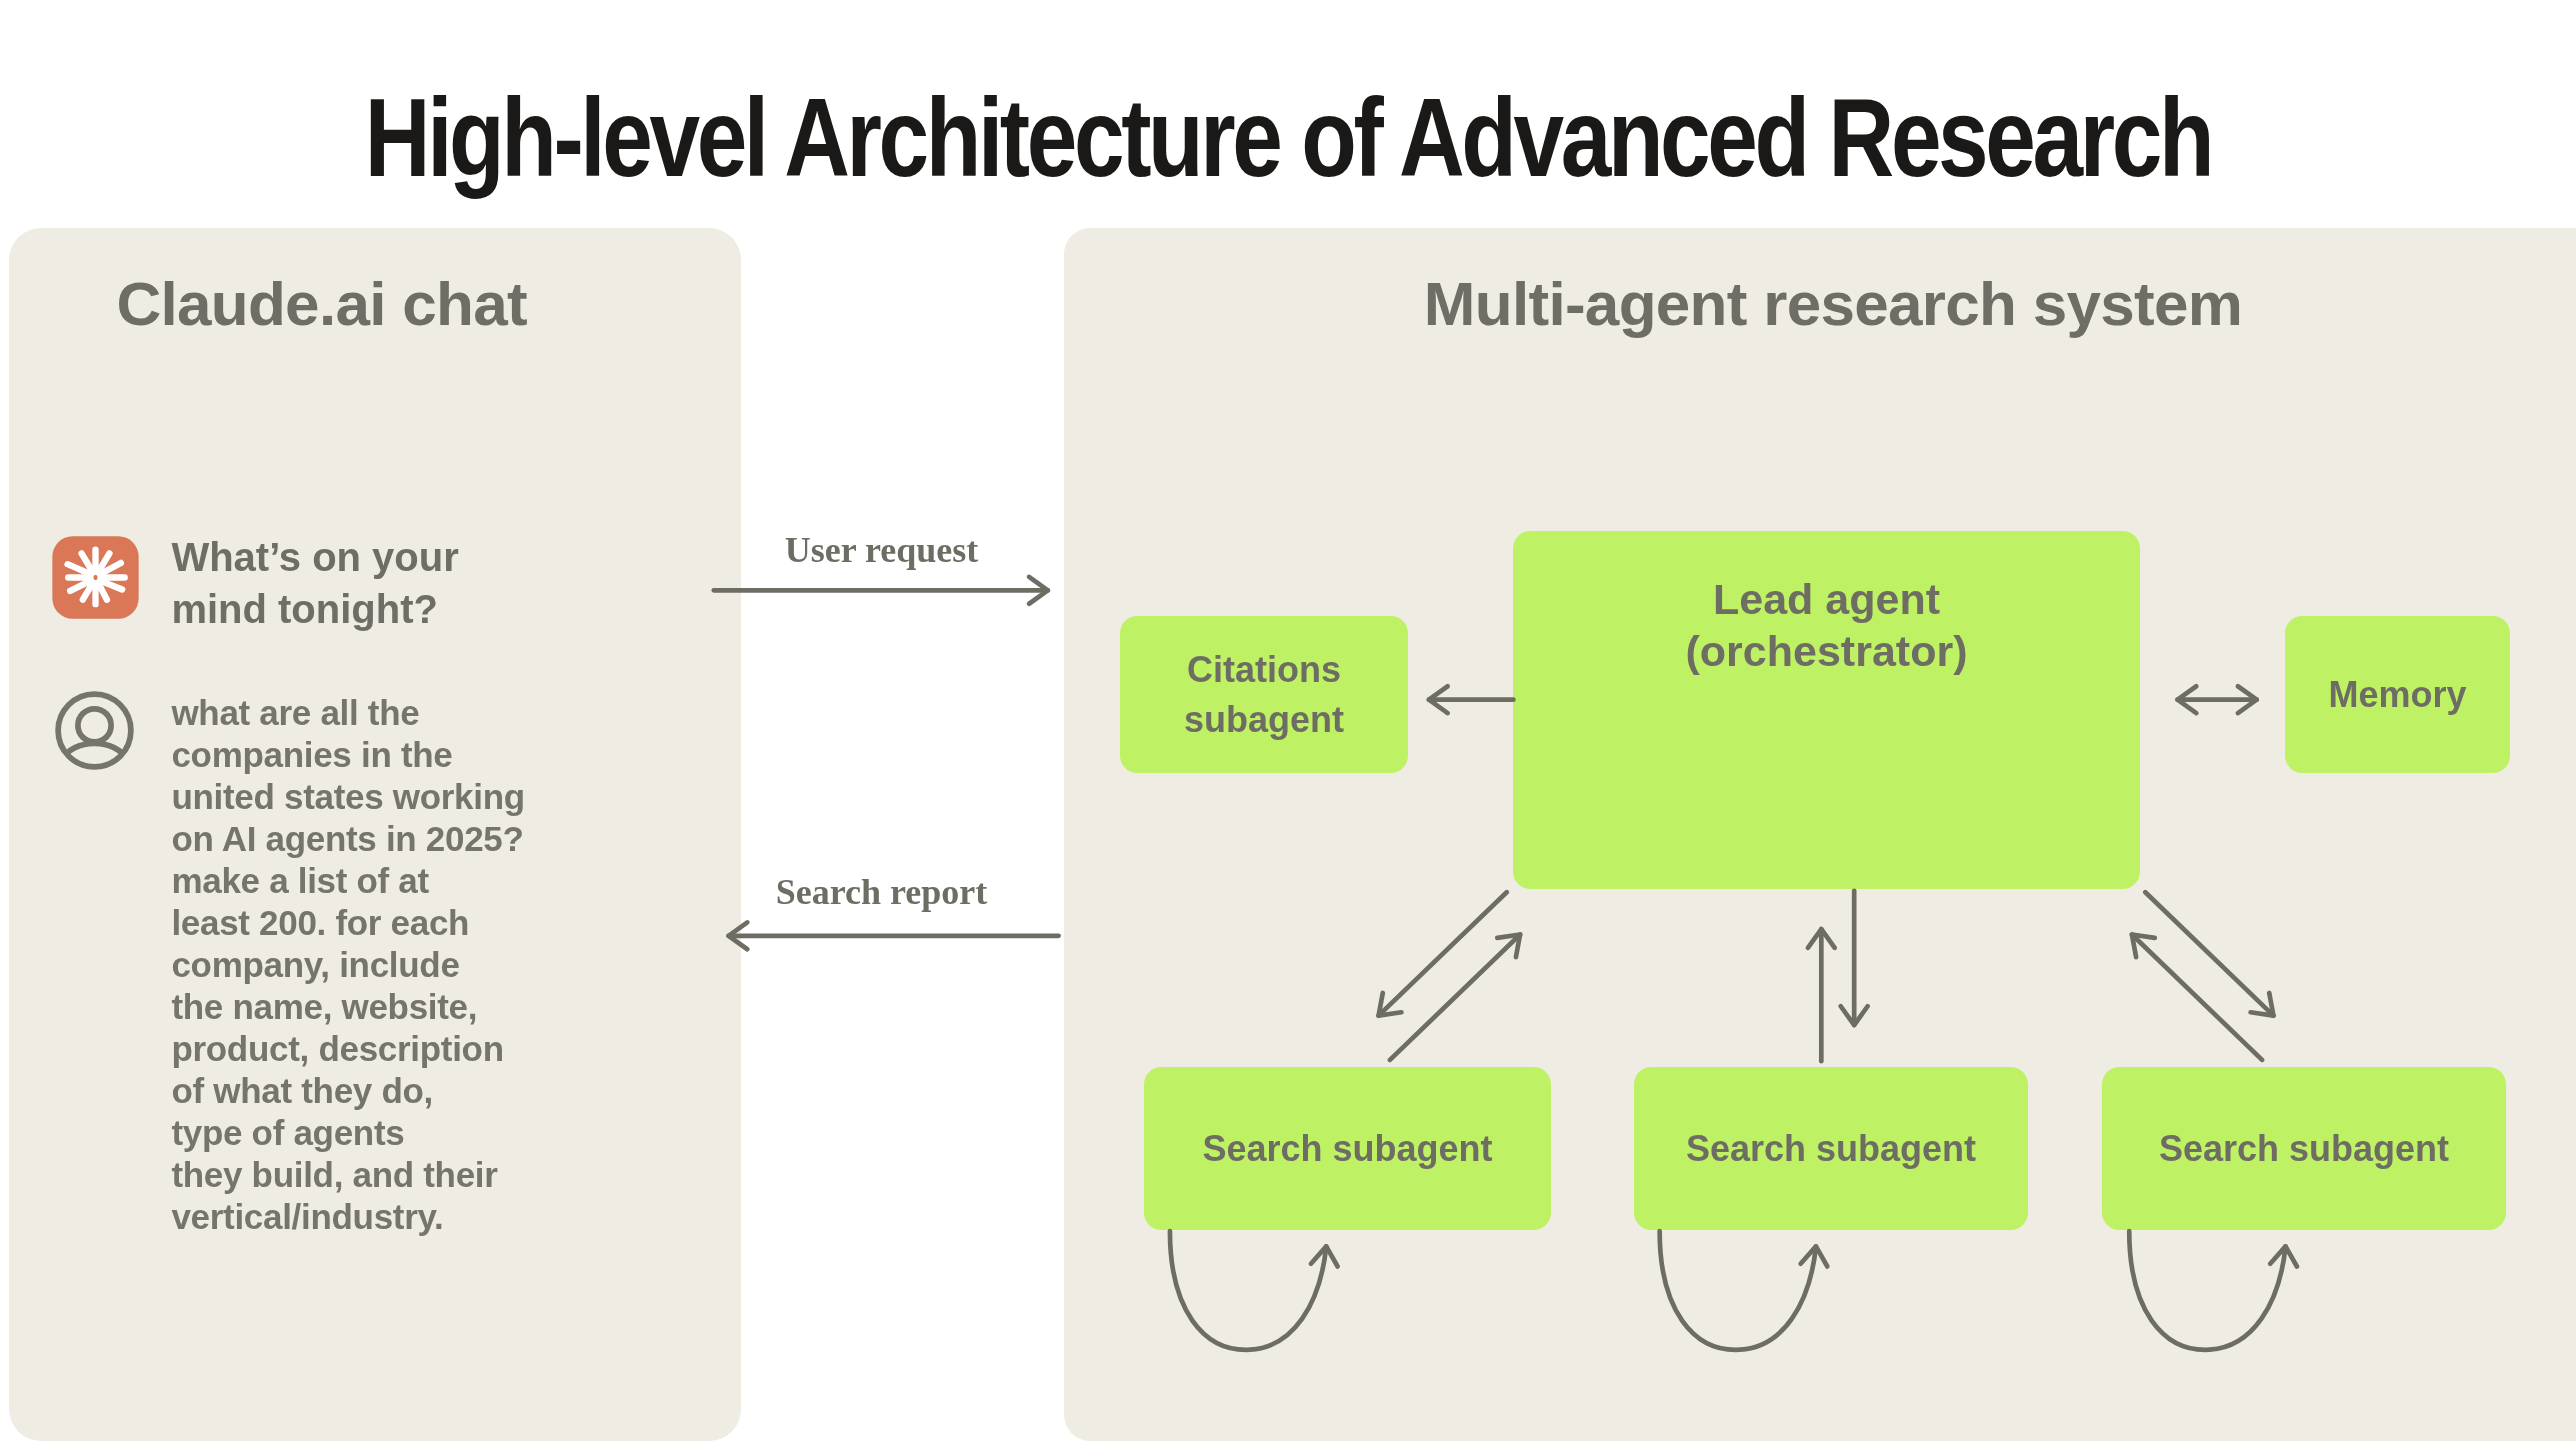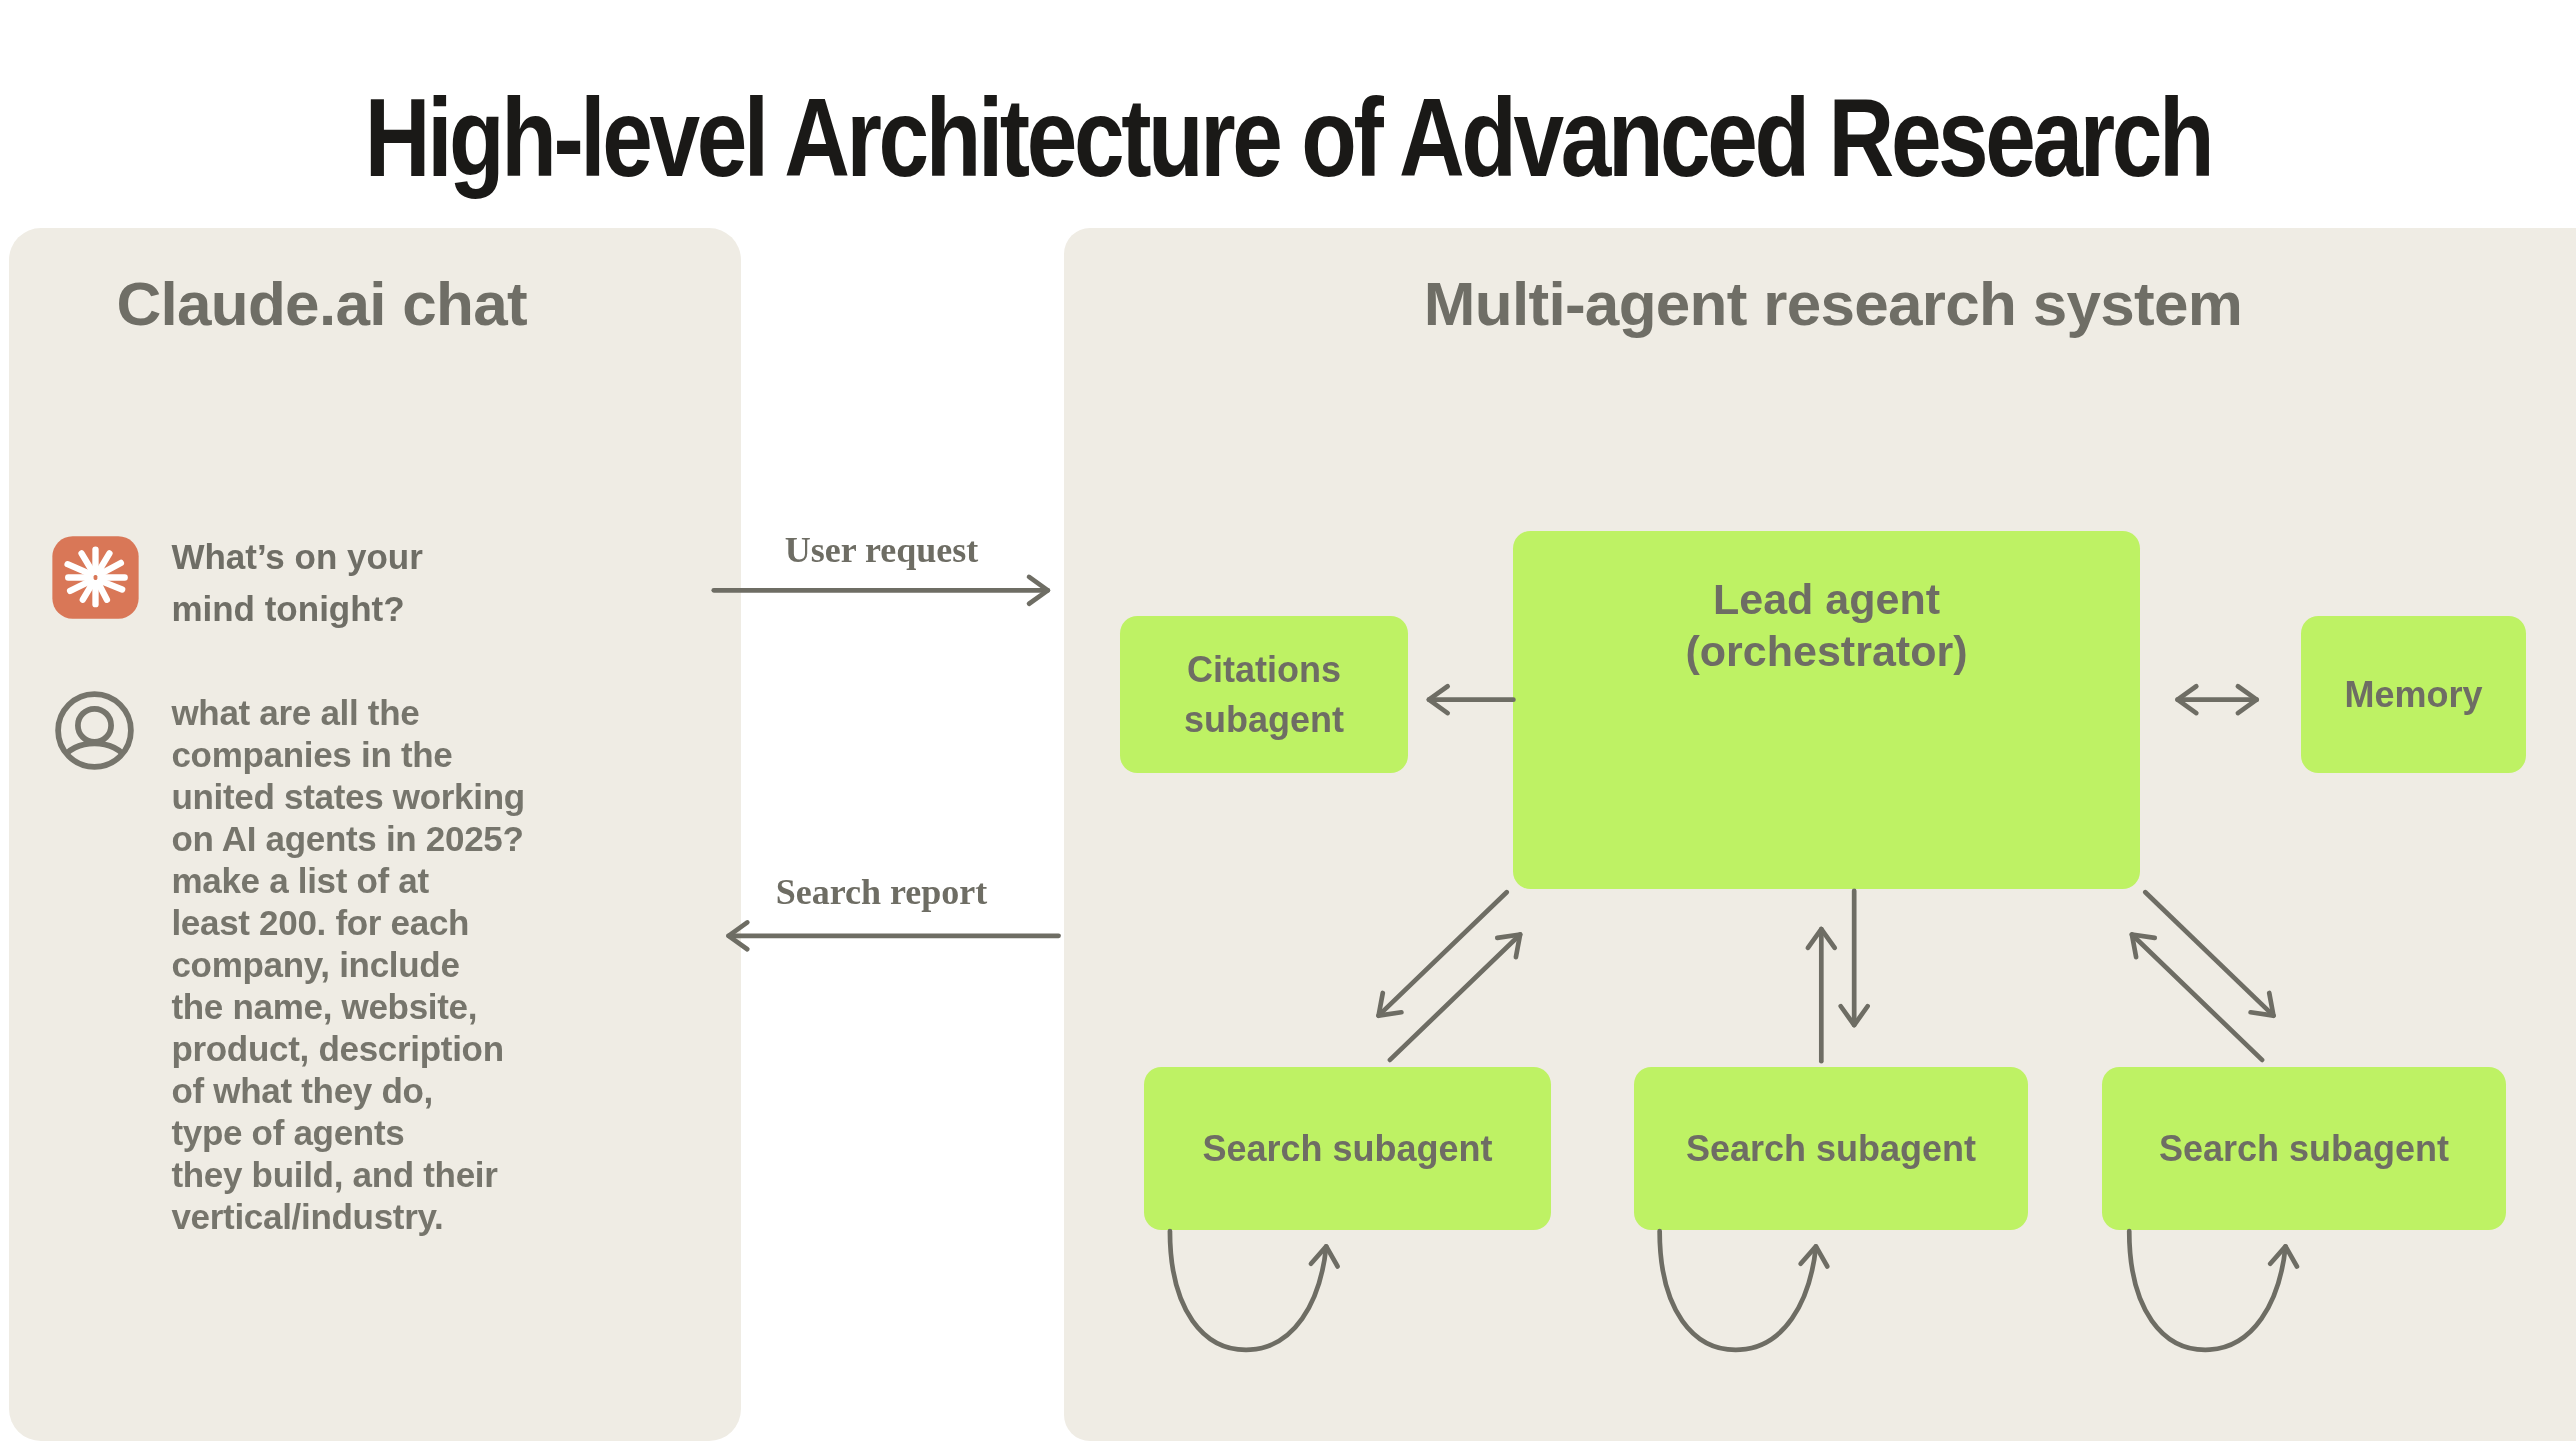--- a/index.html
+++ b/index.html
@@ -18,41 +18,41 @@
   .panel.left{left:9.4px;width:704px;border-radius:32px;}
   .panel.right{left:1064px;width:1510px;border-radius:26px;}
   .panel-heading{
     position:absolute;top:42px;font-size:62px;line-height:1.1;color:#6f6e66;
     letter-spacing:-0.7px;white-space:nowrap;
   }
   .panel.left .panel-heading{left:107px;}
   .panel.right .panel-heading{left:0;width:100%;text-align:center;}
   .chat-icon{position:absolute;left:42px;top:307px;width:89px;height:85px;}
   .assistant-prompt{
-    position:absolute;left:162px;top:303px;font-size:35px;line-height:52px;
+    position:absolute;left:162px;top:303px;font-size:40px;line-height:52px;
     color:#6f6e66;white-space:pre-line;
   }
   .user-avatar{position:absolute;left:44px;top:461px;width:83px;height:83px;}
   .user-query{
     position:absolute;left:162px;top:464px;font-size:35px;line-height:42px;
     color:#76756c;white-space:pre-line;letter-spacing:-0.3px;
   }
   .flow-label{
     position:absolute;left:714px;width:335px;text-align:center;
     font-size:36px;color:#6e6d64;white-space:nowrap;font-family:Liberation Serif, serif;
   }
   .flow-label.user-request{top:529px;}
   .flow-label.final-report{top:871px;}
   .bluebox{
     position:absolute;background:#bef264;border-radius:17.4px;color:#6e6d64;
     display:flex;align-items:center;justify-content:center;text-align:center;
   }
   .box-label{font-size:36px;line-height:50px;white-space:pre-line;}
   .box-citations{left:56px;top:388px;width:288px;height:157px;}
-  .box-memory{left:1221px;top:388px;width:225px;height:157px;margin-left:16px;}
+  .box-memory{left:1221px;top:388px;width:225px;height:157px;}
   .box-lead{left:449px;top:303px;width:627px;height:358px;display:block;}
   .lead-title{
     position:absolute;top:42px;left:0;width:100%;text-align:center;
     font-size:43px;line-height:52px;white-space:pre-line;
   }
   .lead-tools{
     position:absolute;top:225px;left:0;width:100%;text-align:center;
     font-size:35px;line-height:44px;white-space:pre-line;
   }
   .box-search-left{left:80px;top:839px;width:407px;height:163px;}

